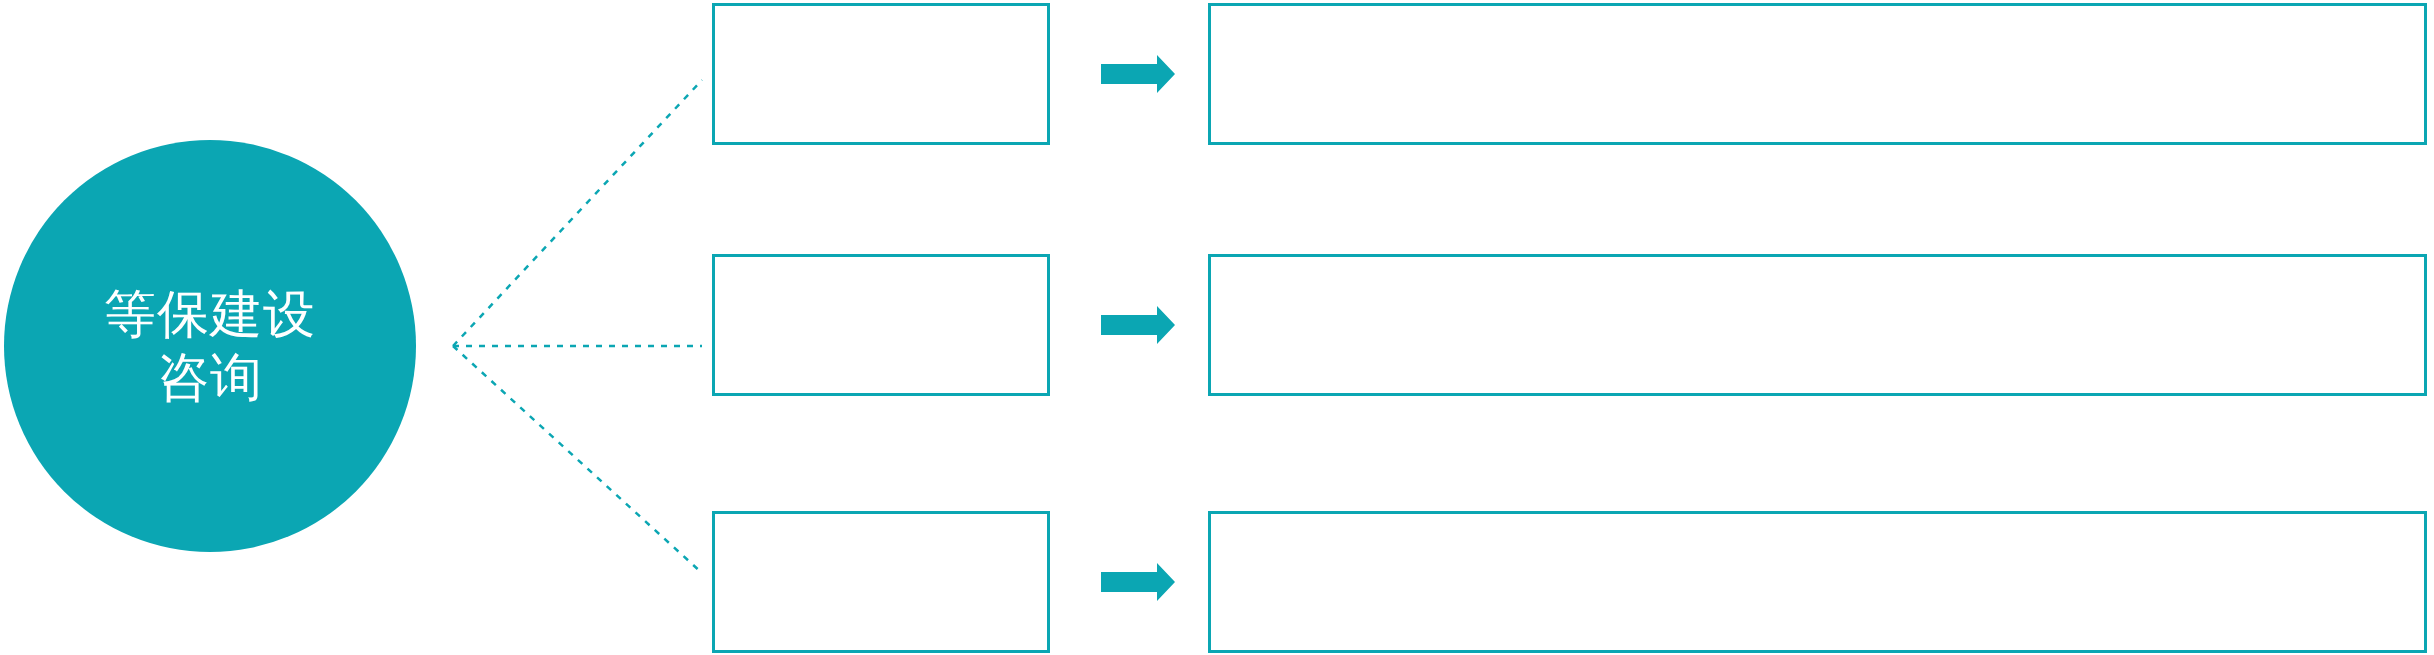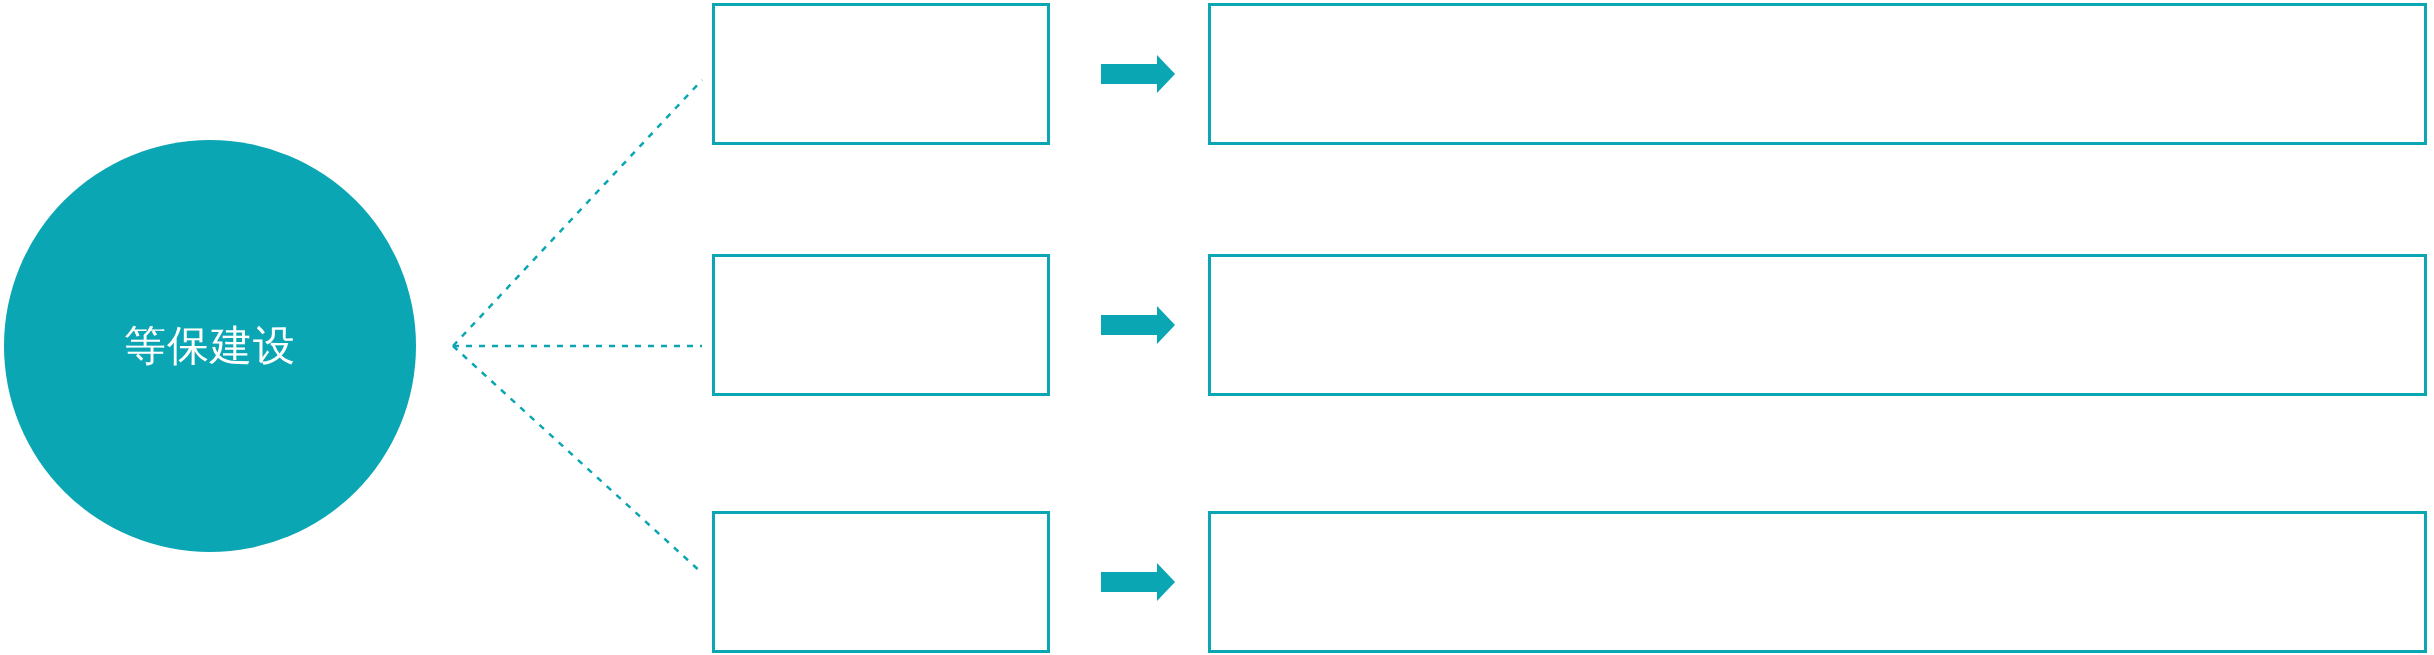--- a/index.html
+++ b/index.html
@@ -26,21 +26,21 @@
     top: 140px;
     width: 412px;
     height: 412px;
     border-radius: 50%;
     background: var(--accent);
     display: flex;
     flex-direction: column;
     align-items: center;
     justify-content: center;
     color: var(--hub-text);
-    font-size: 42px;
+    font-size: 52px;
     font-weight: 300;
     line-height: 1.22;
     text-align: center;
     letter-spacing: 1px;
   }
   
   .connectors {
     position: absolute;
     left: 0;
     top: 0;
@@ -95,20 +95,21 @@
     font-size: 30px;
   }
 </style>
 </head>
 <body>
 
 <div class="canvas">
 
   <div class="hub">
     <span>等保建设</span>
+    <span>咨询</span>
   </div>
 
   <svg class="connectors" viewBox="0 0 2434 655" xmlns="http://www.w3.org/2000/svg">
     <line x1="453" y1="346" x2="702" y2="80"></line>
     <line x1="453" y1="346" x2="702" y2="346"></line>
     <line x1="453" y1="346" x2="702" y2="573"></line>
   </svg>
 
   <div class="small-box row1">
     <div class="box-text"></div>

